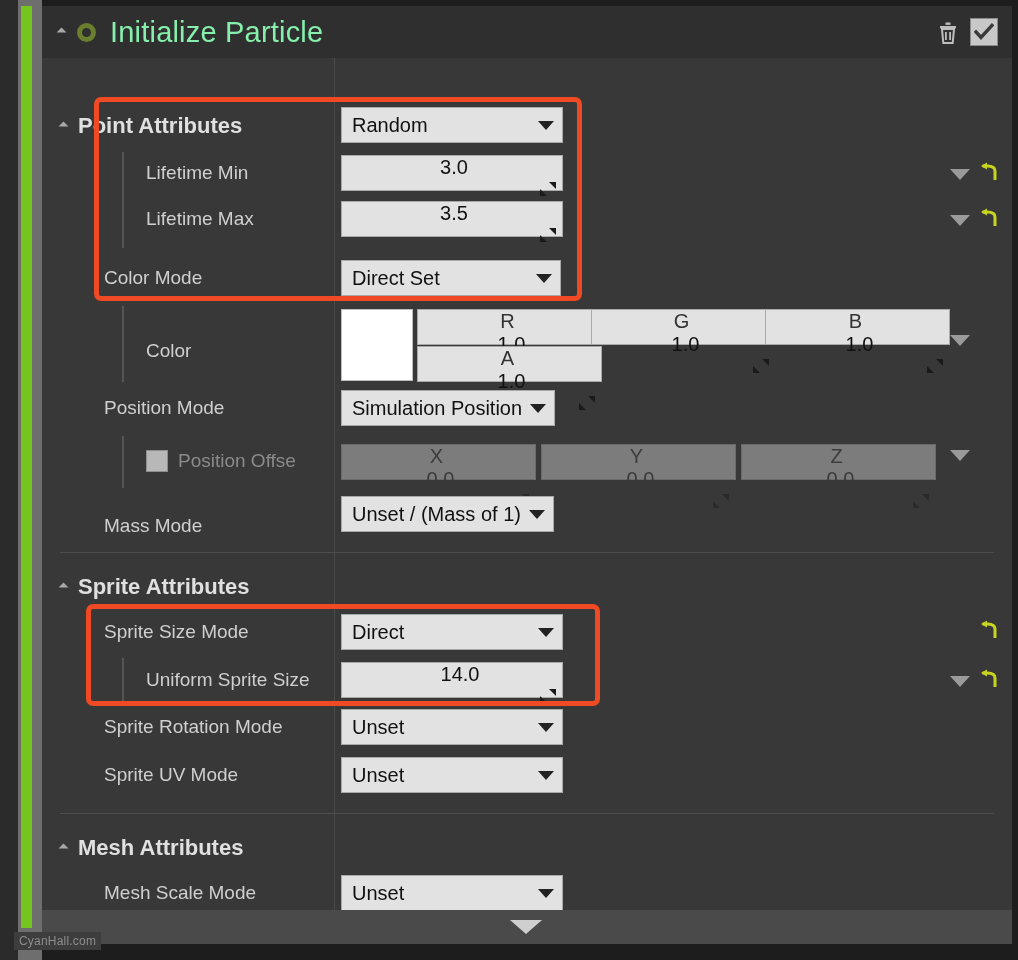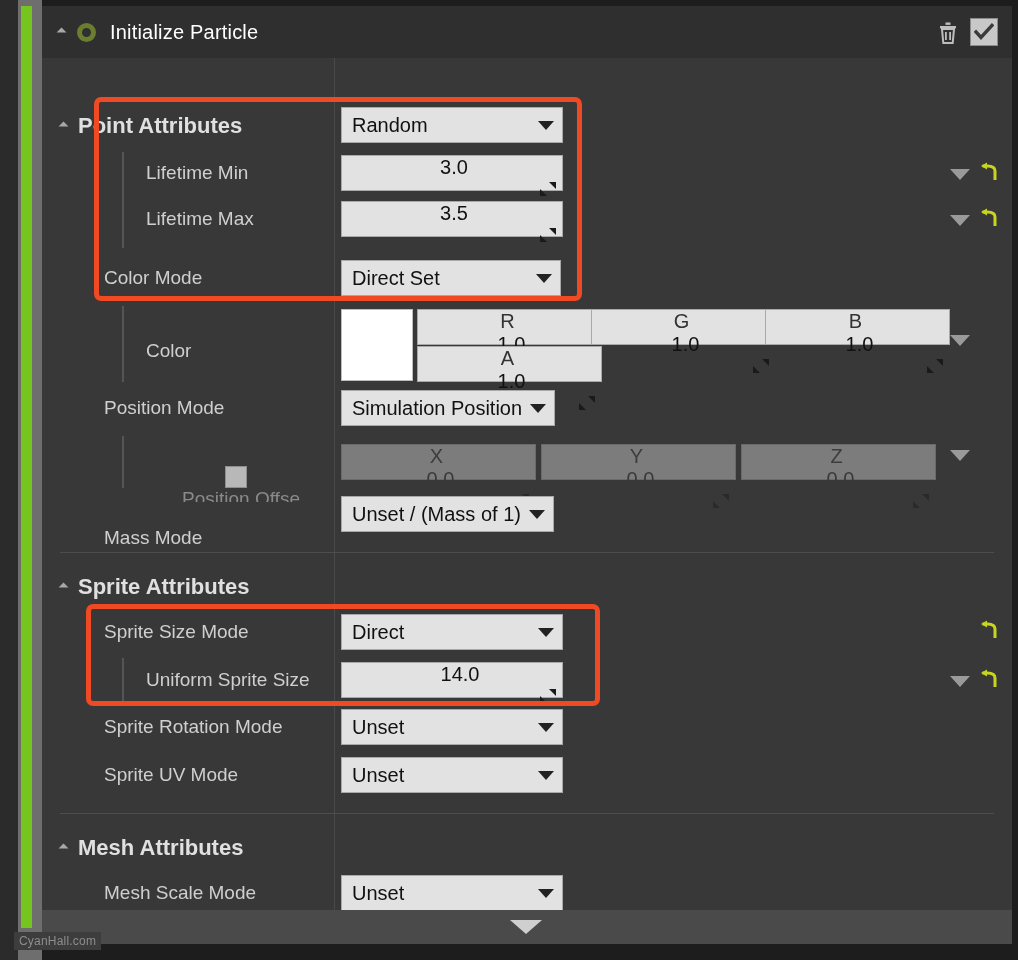--- a/index.html
+++ b/index.html
@@ -59,22 +59,22 @@
   }
   .header-tri { margin-left: 16px; margin-right: 12px; }
   .ring {
     width: 19px; height: 19px;
     border-radius: 50%;
     border: 5px solid #6b7d2e;
     flex: 0 0 auto;
     margin-right: 14px;
   }
   .module-title {
-    font-size: 20px;
-    color: #ffffff;
+    font-size: 29px;
+    color: #86efac;
     letter-spacing: 0.2px;
   }
   .header-actions {
     margin-left: auto;
     display: flex;
     align-items: center;
     gap: 10px;
     margin-right: 14px;
   }
   .trash-icon svg { display: block; }
@@ -387,21 +387,21 @@
 
   <div class="row" style="left:62px;top:384px;">
     <span class="row-label">Position Mode</span>
   </div>
   <div class="combo fitted" style="position:absolute;left:299px;top:384px;">
     <span>Simulation Position</span>
     <span class="caret"></span>
   </div>
 
   <div class="indent-line" style="left:80px;top:430px;height:52px;"></div>
-  <div class="row" style="left:104px;top:460px;width:180px;flex-direction:column;">
+  <div class="row" style="left:104px;top:437px;width:180px;">
     <span class="cbox"></span>
     <span class="row-label dim" style="margin-left:10px;">Position Offse</span>
   </div>
   <div class="numfield disabled" style="position:absolute;left:299px;top:438px;width:195px;">
     <span class="axis">X</span>
     <span>0.0</span>
     <span class="drag-grip">
       <svg width="16" height="16" viewBox="0 0 16 16">
           <path d="M16 1 L16 8 L9 1 Z" fill="#2a2a2a"></path>
           <path d="M0 15 L0 8 L7 15 Z" fill="#2a2a2a"></path>
@@ -423,21 +423,21 @@
     <span>0.0</span>
     <span class="drag-grip">
       <svg width="16" height="16" viewBox="0 0 16 16">
           <path d="M16 1 L16 8 L9 1 Z" fill="#2a2a2a"></path>
           <path d="M0 15 L0 8 L7 15 Z" fill="#2a2a2a"></path>
         </svg>
     </span>
   </div>
   <div class="chev-down" style="left:908px;top:444px;"></div>
 
-  <div class="row" style="left:62px;top:514px;justify-content:center;">
+  <div class="row" style="left:62px;top:502px;justify-content:center;">
     <span class="row-label">Mass Mode</span>
   </div>
   <div class="combo fitted" style="position:absolute;left:299px;top:490px;">
     <span>Unset / (Mass of 1)</span>
     <span class="caret"></span>
   </div>
 
   <div class="hsep" style="top:546px;"></div>
 
   <div class="cat" style="top:568px;">

